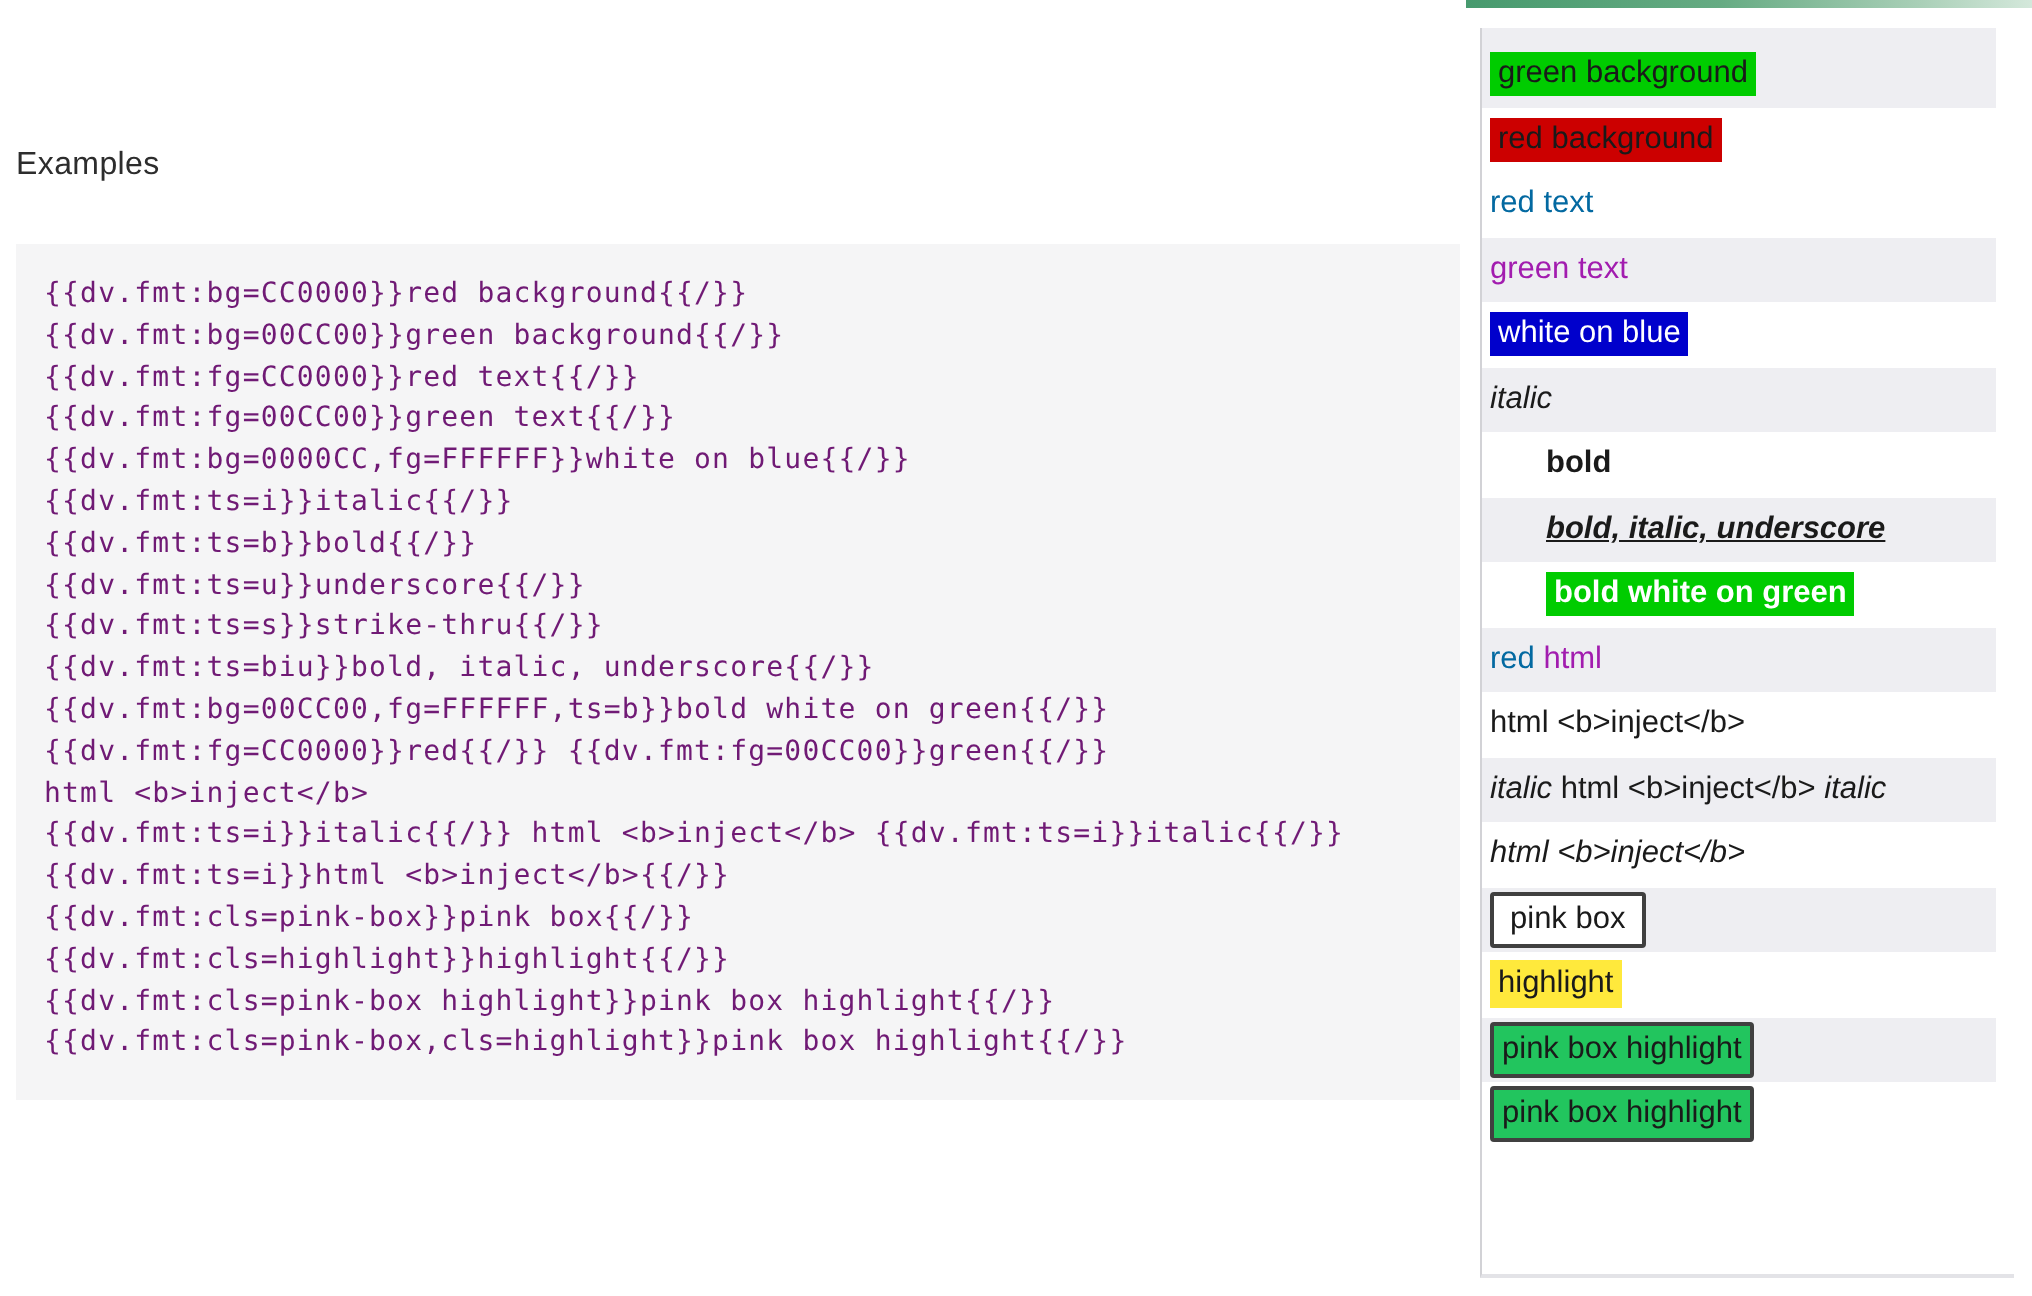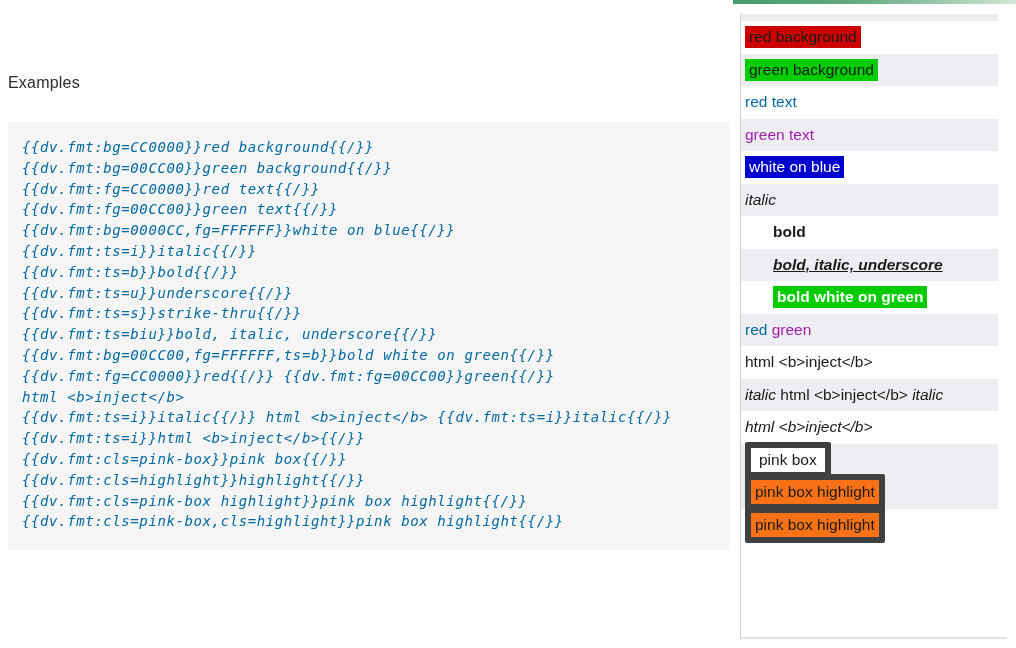--- a/index.html
+++ b/index.html
@@ -23,24 +23,23 @@
     left: 8px; top: 122px;
     width: 722px; height: 428px;
     box-sizing: border-box;
     background: #f5f5f6;
     margin: 0;
     padding: 15px 8px 18px 14px;
     font-family: "DejaVu Sans Mono", monospace;
     font-size: 14px;
     letter-spacing: 0.6px;
     line-height: 20.8px;
-    color: #0369a1;
+    color: #701a75;
     white-space: pre;
     overflow: hidden;
-    font-style: italic;
   }
   .accent-bar {
     position: absolute;
     left: 733px; top: 0; width: 283px; height: 4px;
     background: linear-gradient(to right, #479a6e 0%, #66ab83 45%, #a9cfb7 80%, #d4e8db 100%);
   }
   .preview-pane {
     position: absolute;
     left: 740px; top: 14px;
     width: 267px; height: 625px;
@@ -70,27 +69,27 @@
   .fg-white { color: #ffffff; }
   .fg-red   { color: #0369a1; }
   .fg-green { color: #a21caf; }
   .it { font-style: italic; }
   .b  { font-weight: 700; margin-left: 28px; }
   .u  { text-decoration: underline; }
   .s  { text-decoration: line-through; }
   .b.it.u { text-decoration: underline; }
   .pink-box {
     display: inline-block;
-    border: 6px solid #404040;
+    border: 2px solid #404040;
     border-radius: 2px;
     background: #ffffff;
     padding: 3px 8px;
   }
   .highlight { background: #ffe93c; padding: 3px 4px; }
-  .pink-box.highlight { background: #f97316; }
+  .pink-box.highlight { background: #22c55e; }
 </style>
 </head>
 <body>
 
 <div class="heading">Examples</div>
 
 <pre class="code-block" id="code-block">{{dv.fmt:bg=CC0000}}red background{{/}}
 {{dv.fmt:bg=00CC00}}green background{{/}}
 {{dv.fmt:fg=CC0000}}red text{{/}}
 {{dv.fmt:fg=00CC00}}green text{{/}}
@@ -108,30 +107,31 @@
 {{dv.fmt:cls=pink-box}}pink box{{/}}
 {{dv.fmt:cls=highlight}}highlight{{/}}
 {{dv.fmt:cls=pink-box highlight}}pink box highlight{{/}}
 {{dv.fmt:cls=pink-box,cls=highlight}}pink box highlight{{/}}</pre>
 
 <div class="accent-bar"></div>
 
 <div class="preview-pane">
   <div class="sliver"></div>
   <div id="preview-rows">
+      <div class="prow alt"><span class="pad bg-green">green background</span></div>
       <div class="prow"><span class="pad bg-red">red background</span></div>
-      <div class="prow alt"><span class="pad bg-green">green background</span></div>
       <div class="prow"><span class="fg-red">red text</span></div>
       <div class="prow alt"><span class="fg-green">green text</span></div>
       <div class="prow"><span class="pad bg-blue fg-white">white on blue</span></div>
       <div class="prow alt"><span class="it">italic</span></div>
       <div class="prow"><span class="b">bold</span></div>
       <div class="prow alt"><span class="b it u">bold, italic, underscore</span></div>
       <div class="prow"><span class="pad bg-green fg-white b">bold white on green</span></div>
-      <div class="prow alt"><span class="fg-red">red</span><span> </span><span class="fg-green">green</span></div>
+      <div class="prow alt"><span class="fg-red">red</span><span> </span><span class="fg-green">html</span></div>
       <div class="prow"><span>html &lt;b&gt;inject&lt;/b&gt;</span></div>
       <div class="prow alt"><span class="it">italic</span><span> html &lt;b&gt;inject&lt;/b&gt; </span><span class="it">italic</span></div>
       <div class="prow"><span class="it">html &lt;b&gt;inject&lt;/b&gt;</span></div>
       <div class="prow alt"><span class="pink-box">pink box</span></div>
+      <div class="prow"><span class="highlight">highlight</span></div>
       <div class="prow alt"><span class="pink-box highlight">pink box highlight</span></div>
       <div class="prow"><span class="pink-box highlight">pink box highlight</span></div>
     </div>
 </div>
 
 </body></html>

